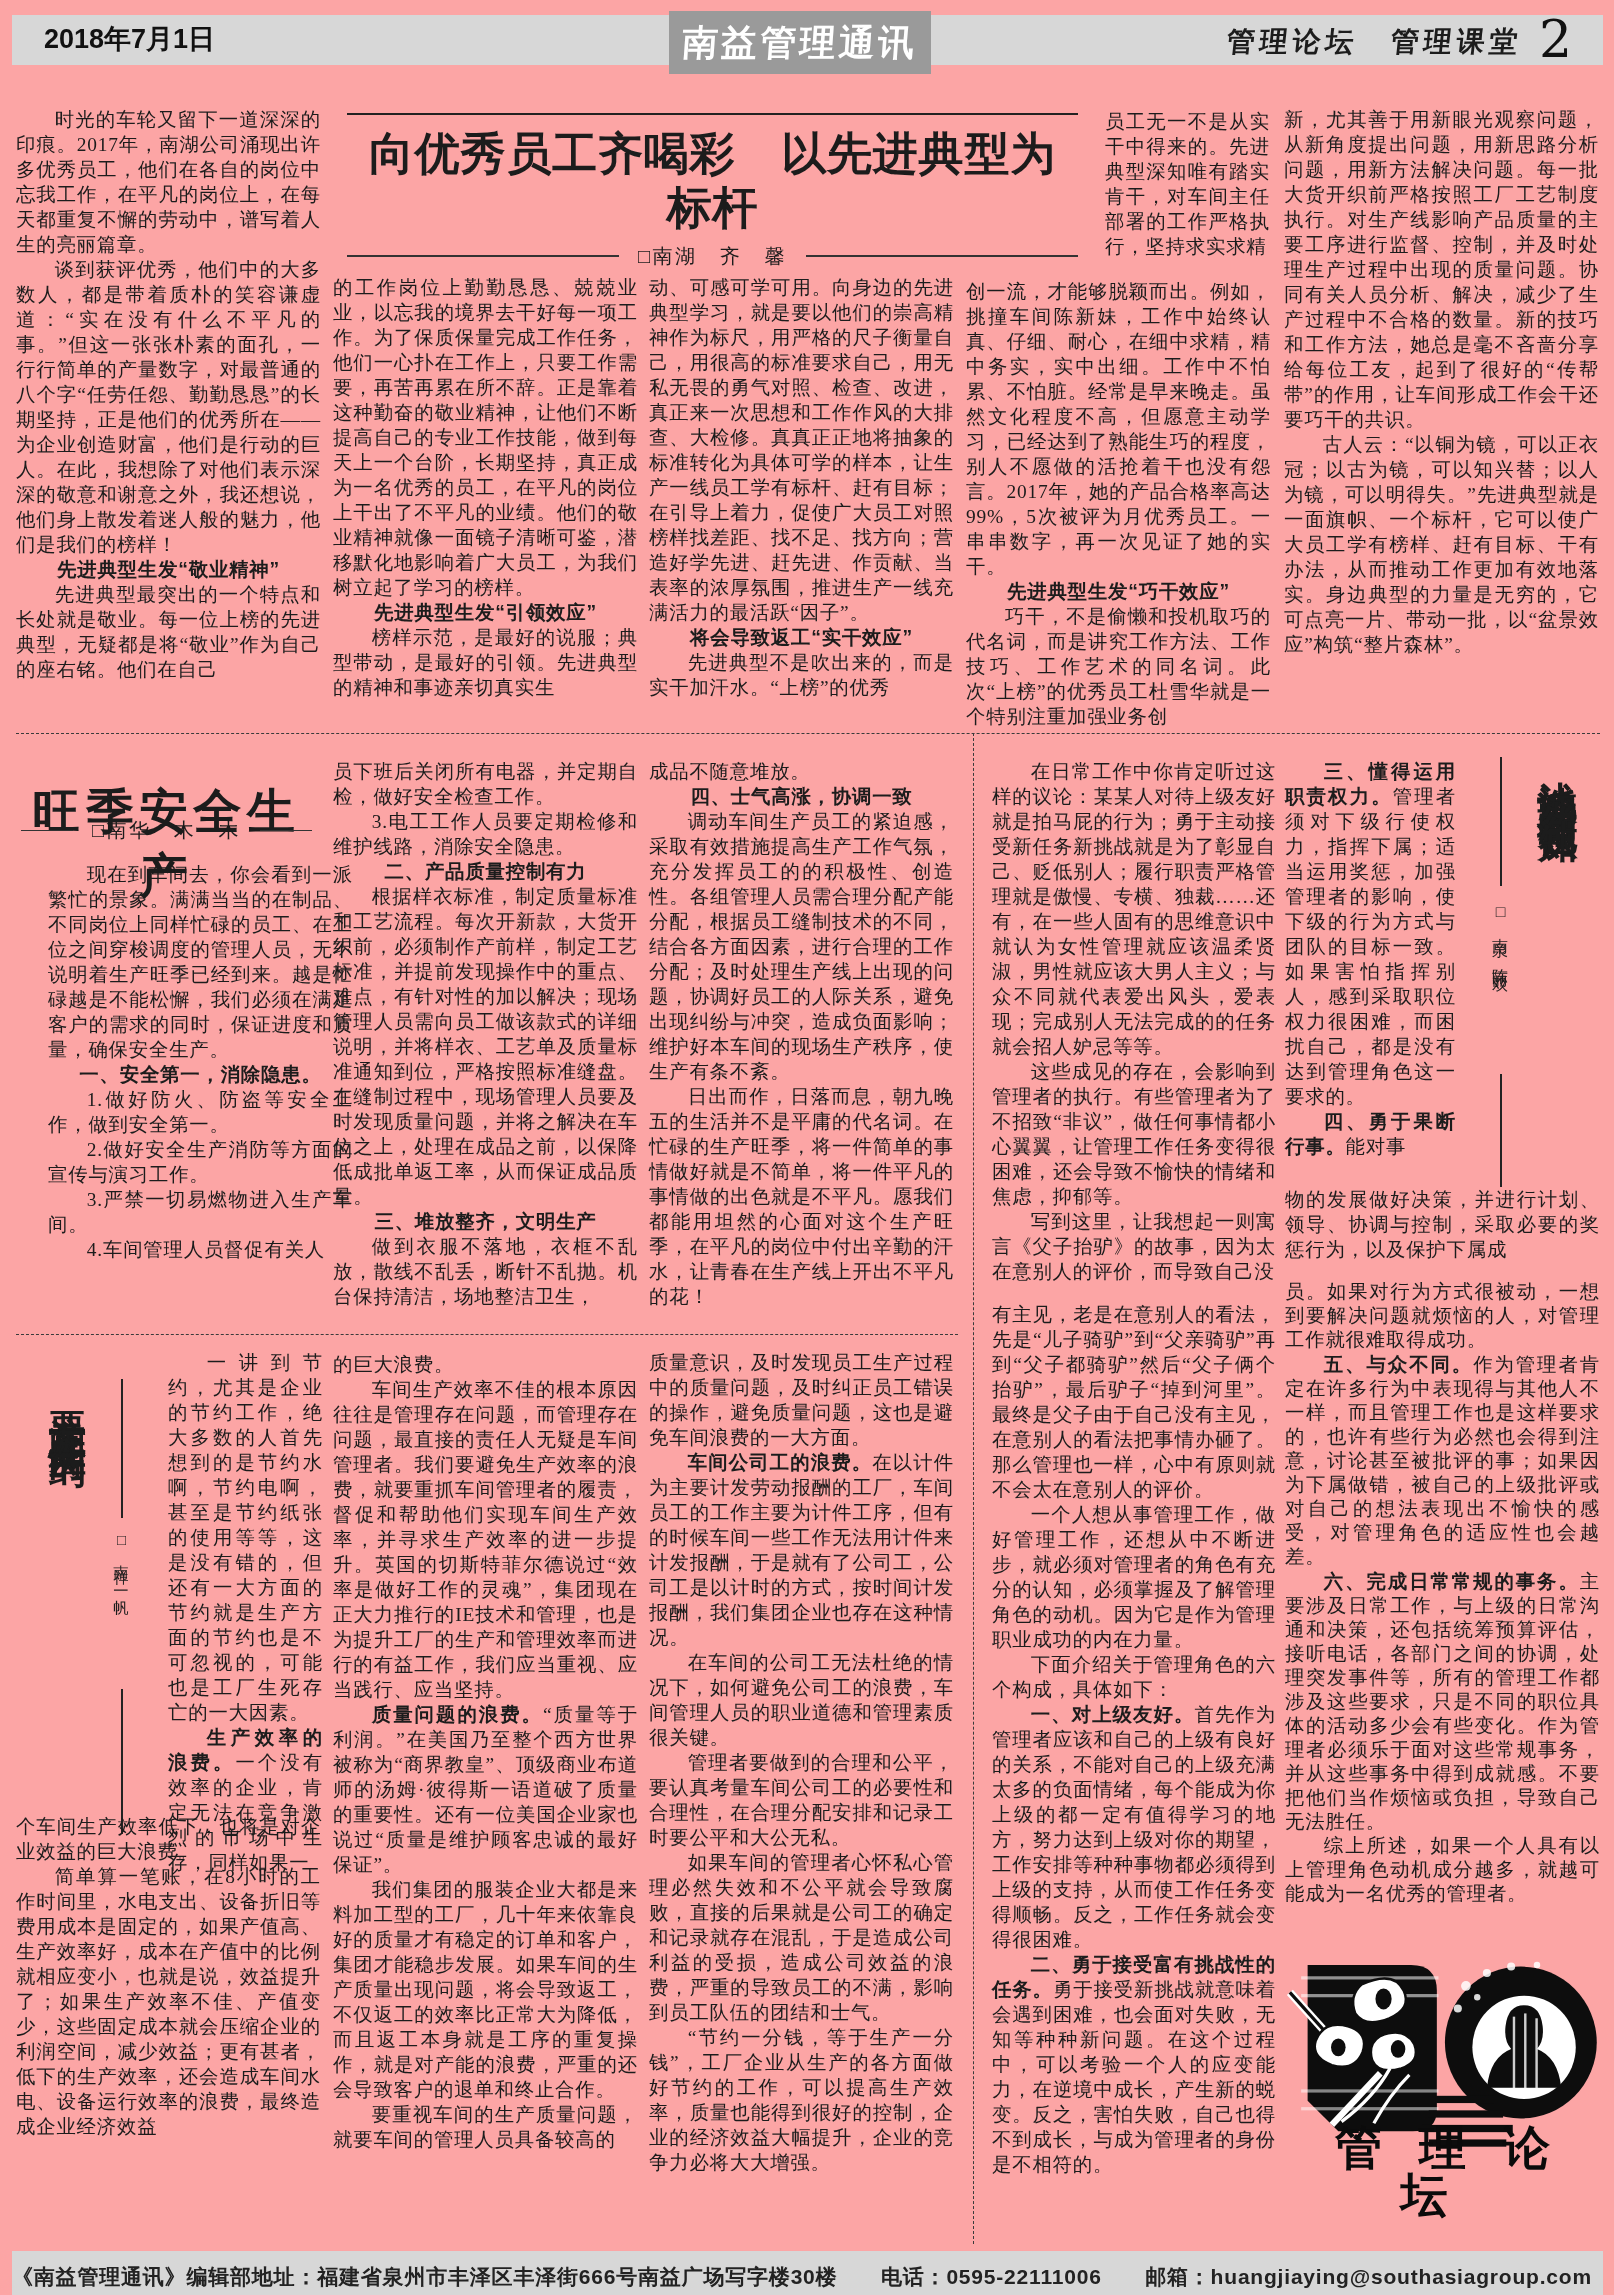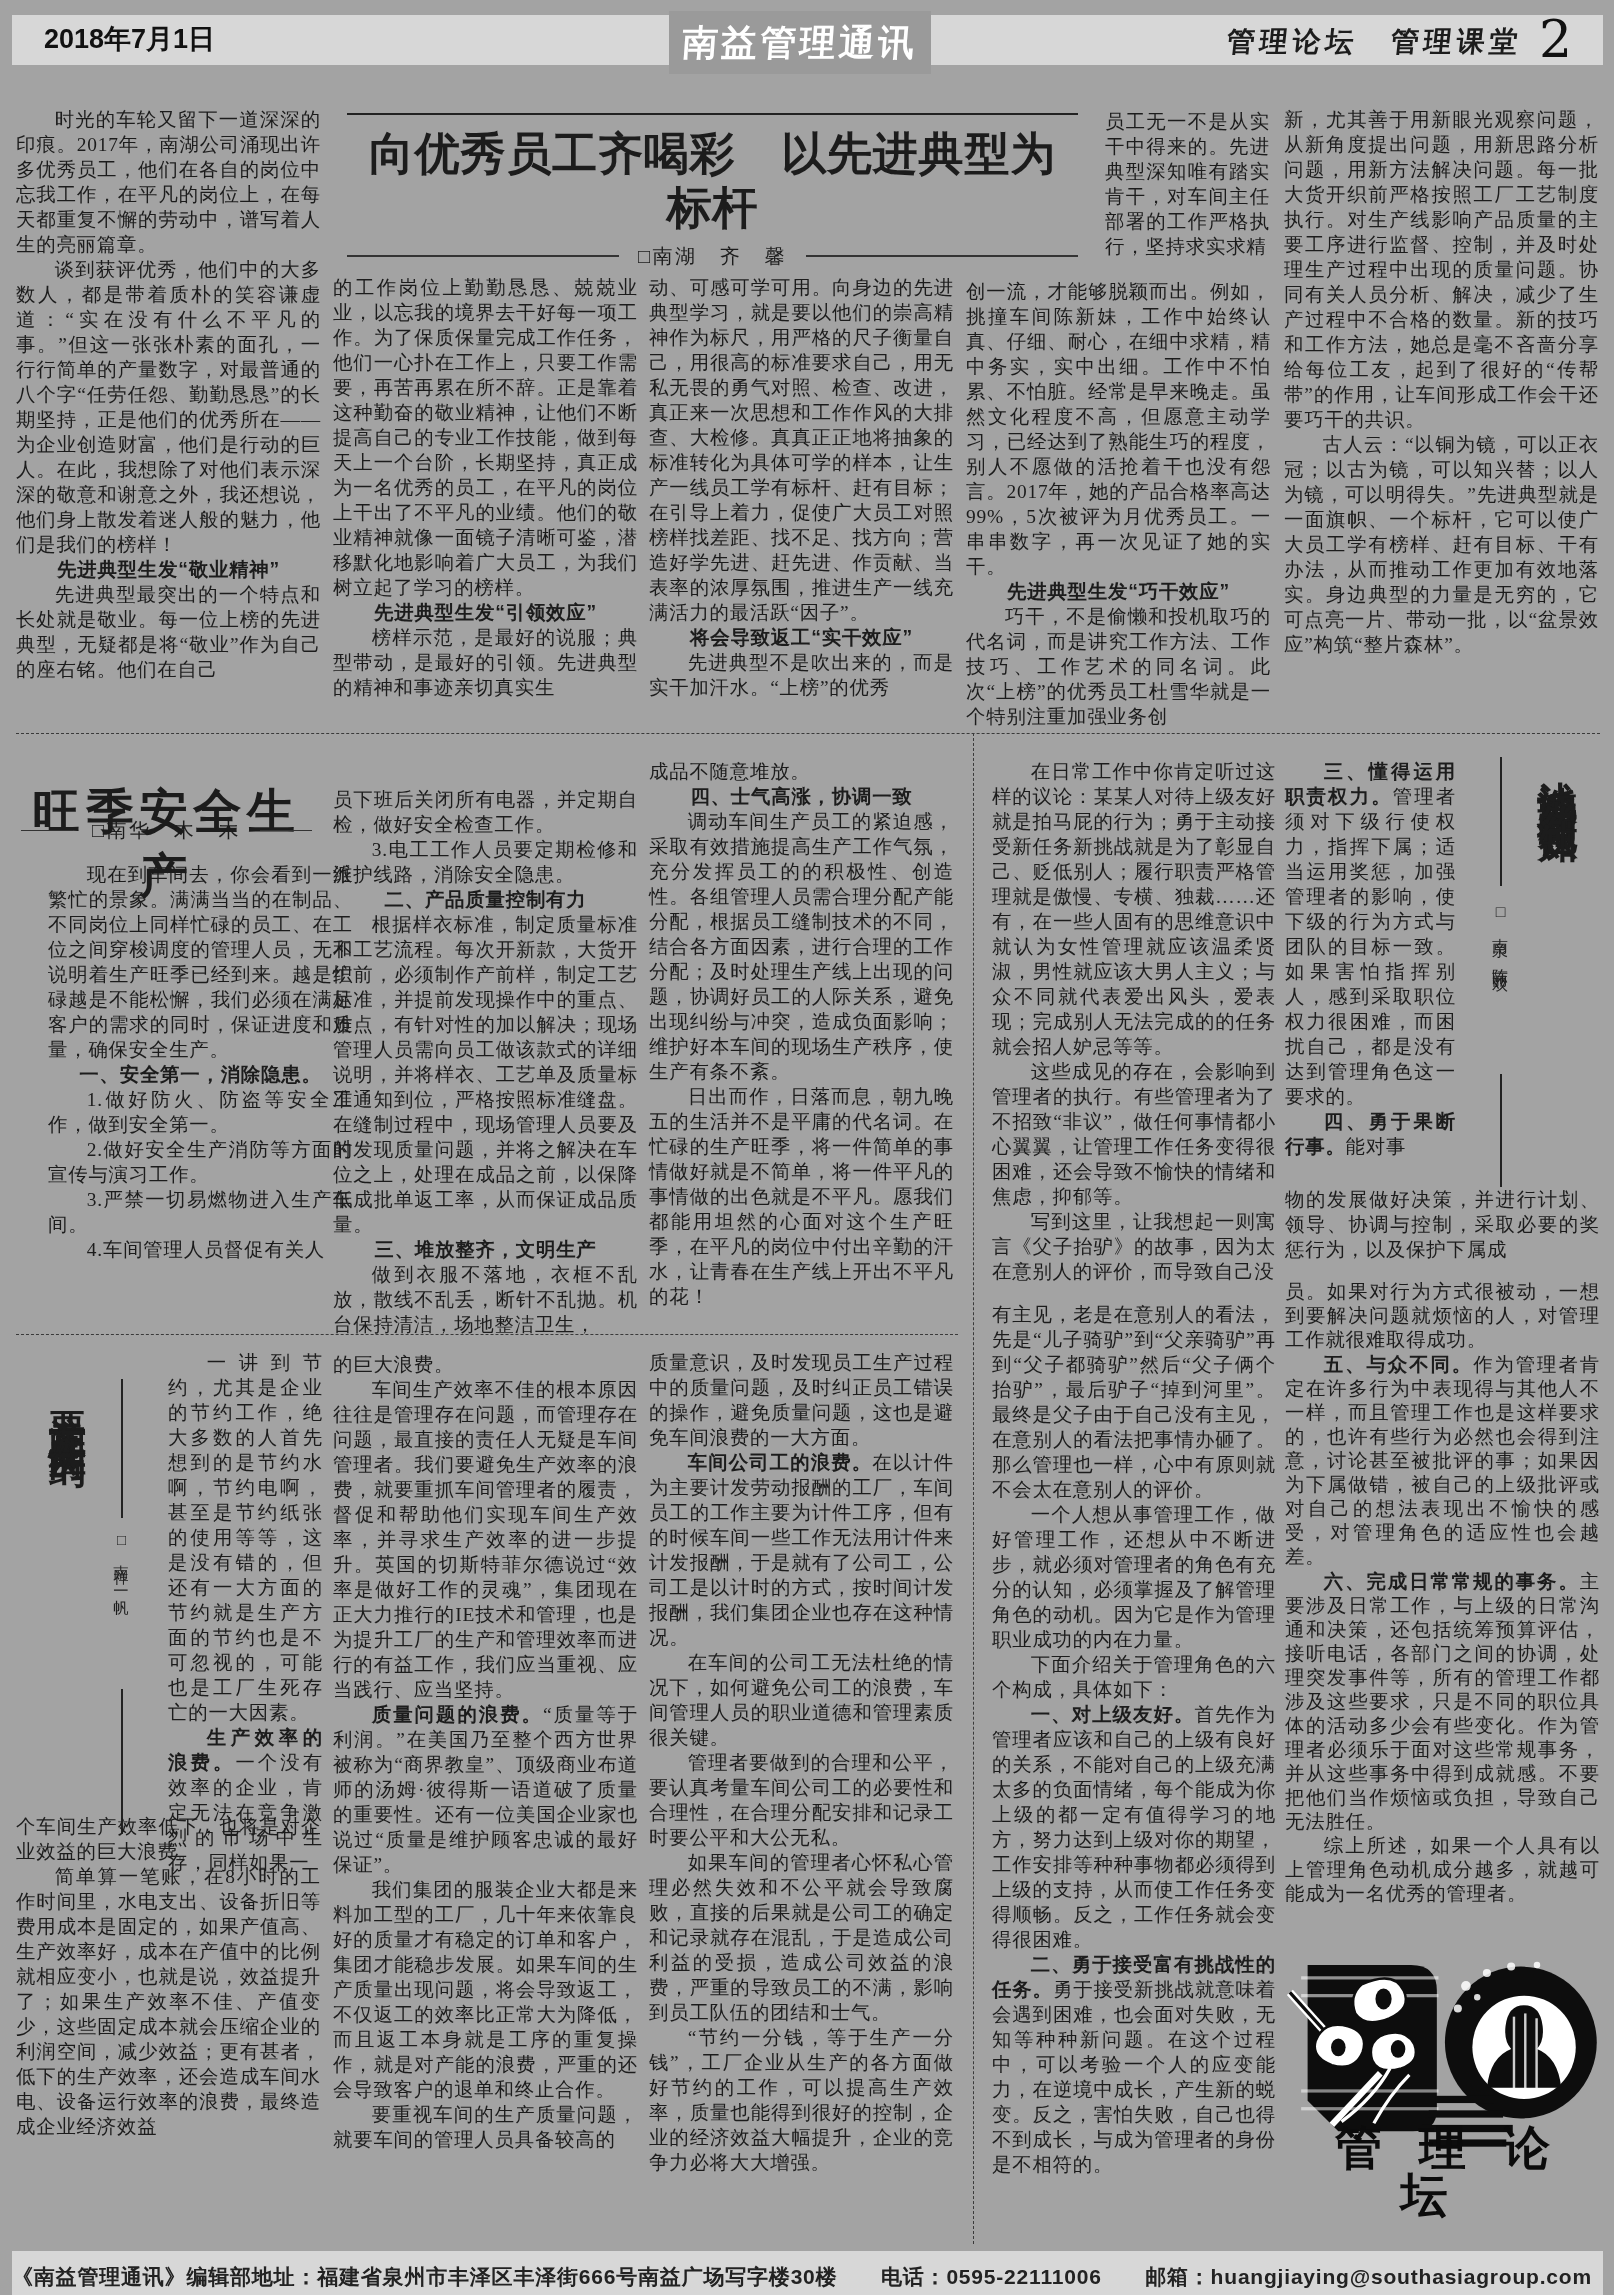--- a/index.html
+++ b/index.html
@@ -1,16 +1,16 @@
 <!DOCTYPE html>
 <html style="font-size:13px"><head>
 <meta charset="utf-8">
 <style>
   html,body{margin:0;padding:0;background:#f2f2f2;}
-  .page{position:relative;width:1615px;height:2295px;background:#a3a3a3;overflow:hidden;
+  .page{position:relative;width:1615px;height:2295px;background:#fca5a5;overflow:hidden;
         font-family:"Liberation Serif","DejaVu Serif",serif;color:#1c1c1c;}
   
   .hbar{position:absolute;left:12px;top:14.5px;width:1591px;height:50px;background:#d7d7d7;}
   .date{position:absolute;left:44px;top:26px;font:bold 27px/1 "Liberation Sans",sans-serif;color:#111;}
   .mastbox{position:absolute;left:669px;top:11.3px;width:262px;height:63px;background:#9a9a9a;
            display:flex;align-items:center;justify-content:center;}
   .masthead{font:bold 36px/1 "Liberation Serif",serif;color:#ffffff;letter-spacing:3.2px;transform:skewX(-4deg);}
   .seclabel{position:absolute;left:1227px;top:27.5px;font:bold 28px/1 "Liberation Serif",serif;letter-spacing:4.8px;transform:skewX(-6deg);}
   .pagenum{position:absolute;left:1539px;top:13px;font:400 52px/1 "DejaVu Serif",serif;color:#111;}
   
@@ -109,21 +109,21 @@
     <span class="rule"></span>
   </div>
   <div class="col" style="left:16px;top:862px;width:305px;margin-left:32px;">
       <p>现在到车间去，你会看到一派繁忙的景象。满满当当的在制品、不同岗位上同样忙碌的员工、在工位之间穿梭调度的管理人员，无不说明着生产旺季已经到来。越是忙碌越是不能松懈，我们必须在满足客户的需求的同时，保证进度和质量，确保安全生产。</p>
       <p class="sub">一、安全第一，消除隐患。</p>
       <p>1.做好防火、防盗等安全工作，做到安全第一。</p>
       <p>2.做好安全生产消防等方面的宣传与演习工作。</p>
       <p>3.严禁一切易燃物进入生产车间。</p>
       <p>4.车间管理人员督促有关人</p>
     </div>
-  <div class="col" style="left:333px;top:759px;width:305px;margin-top:28px;">
+  <div class="col" style="left:333px;top:759px;width:305px;">
       <p class="cont">员下班后关闭所有电器，并定期自检，做好安全检查工作。</p>
       <p>3.电工工作人员要定期检修和维护线路，消除安全隐患。</p>
       <p class="sub">二、产品质量控制有力</p>
       <p>根据样衣标准，制定质量标准和工艺流程。每次开新款，大货开织前，必须制作产前样，制定工艺标准，并提前发现操作中的重点、难点，有针对性的加以解决；现场管理人员需向员工做该款式的详细说明，并将样衣、工艺单及质量标准通知到位，严格按照标准缝盘。在缝制过程中，现场管理人员要及时发现质量问题，并将之解决在车位之上，处理在成品之前，以保降低成批单返工率，从而保证成品质量。</p>
       <p class="sub">三、堆放整齐，文明生产</p>
       <p>做到衣服不落地，衣框不乱放，散线不乱丢，断针不乱抛。机台保持清洁，场地整洁卫生，</p>
     </div>
   <div class="col" style="left:649px;top:759px;width:305px;">
       <p class="cont">成品不随意堆放。</p>
       <p class="sub">四、士气高涨，协调一致</p>

